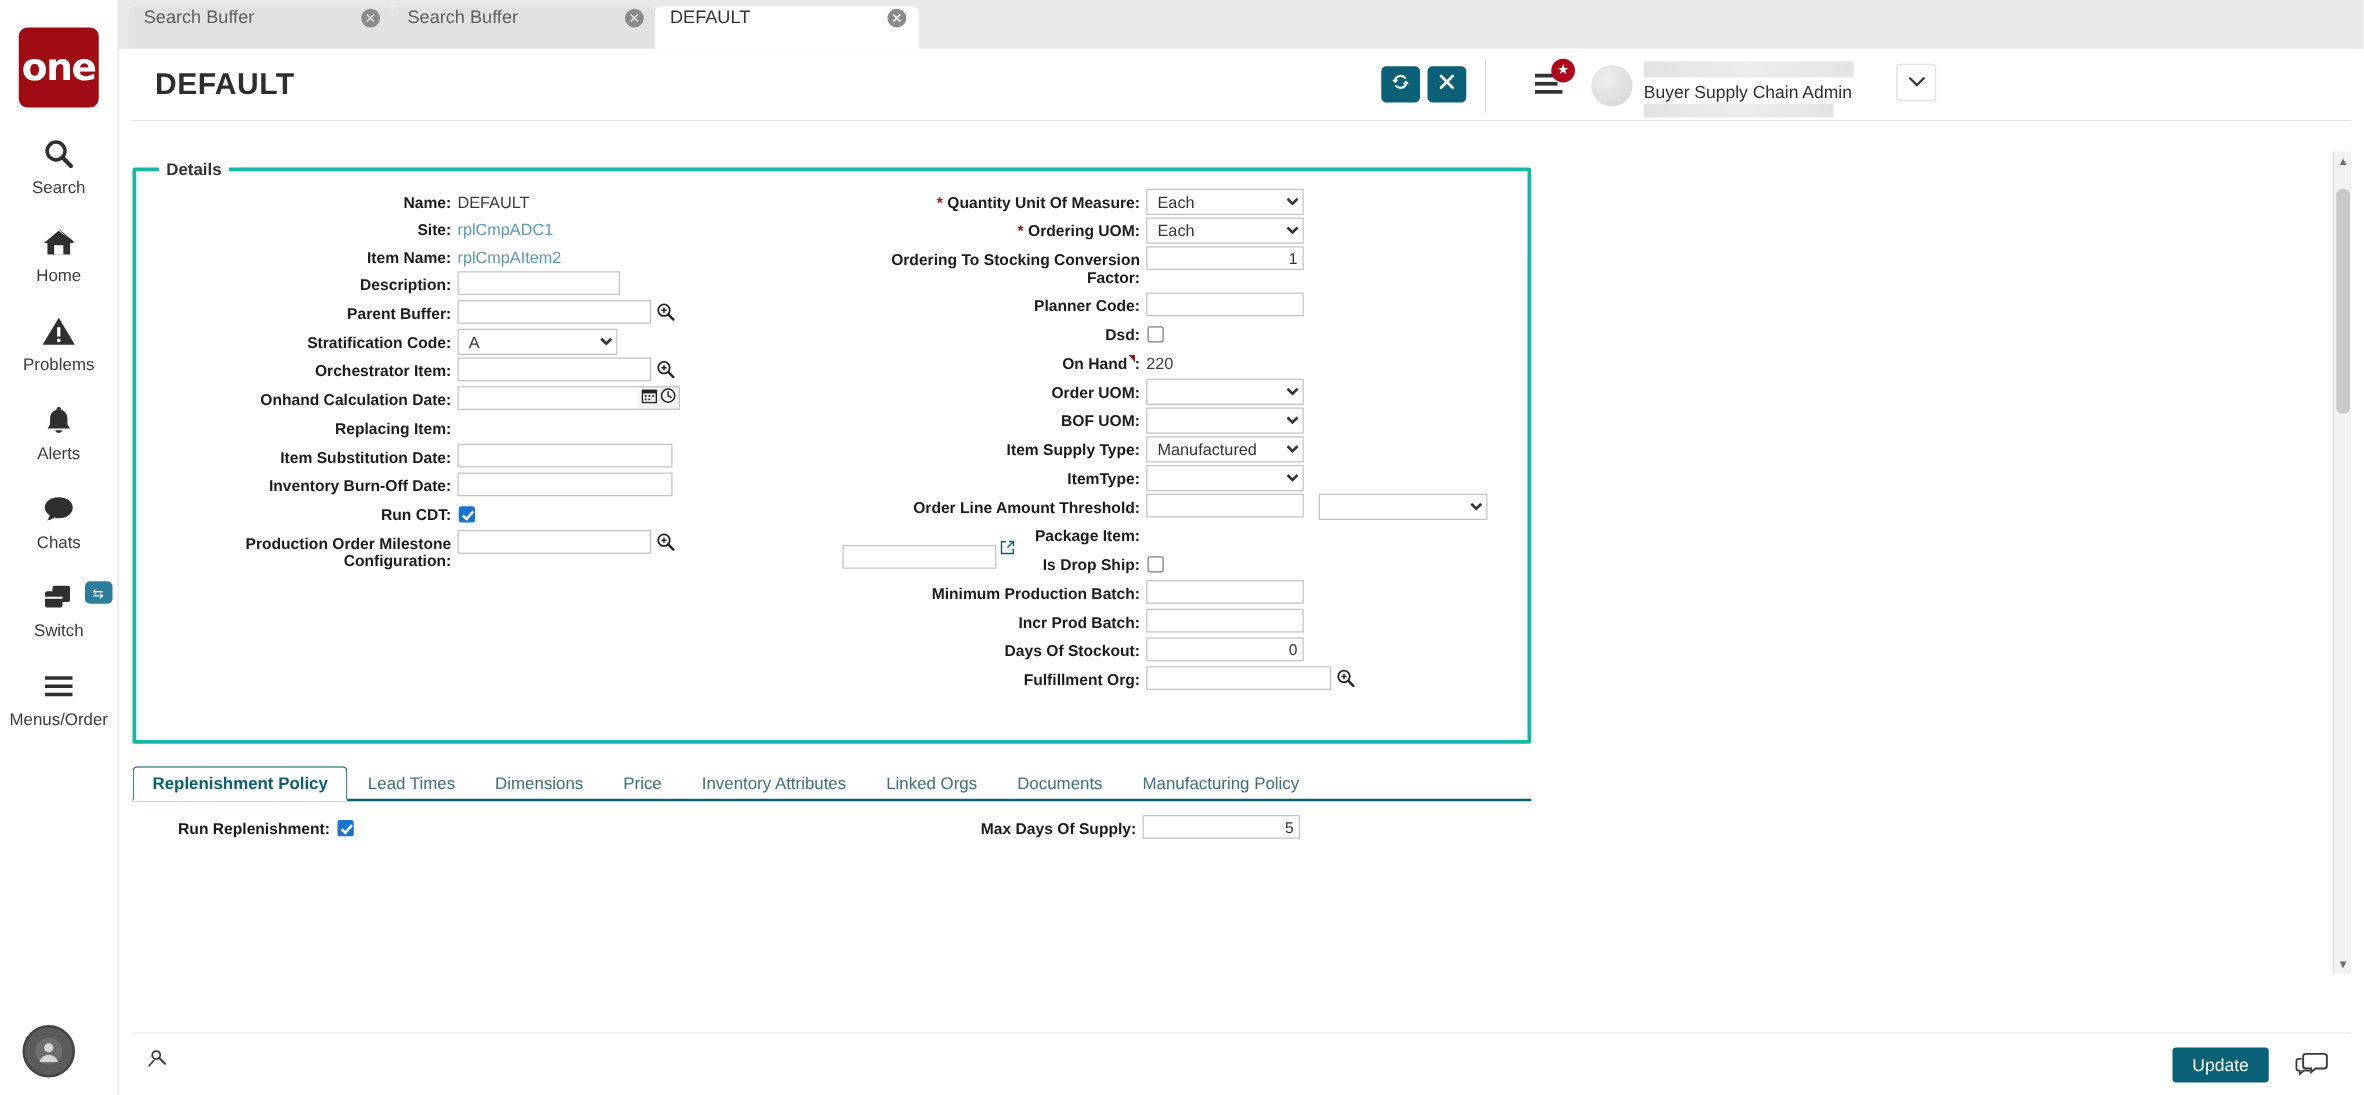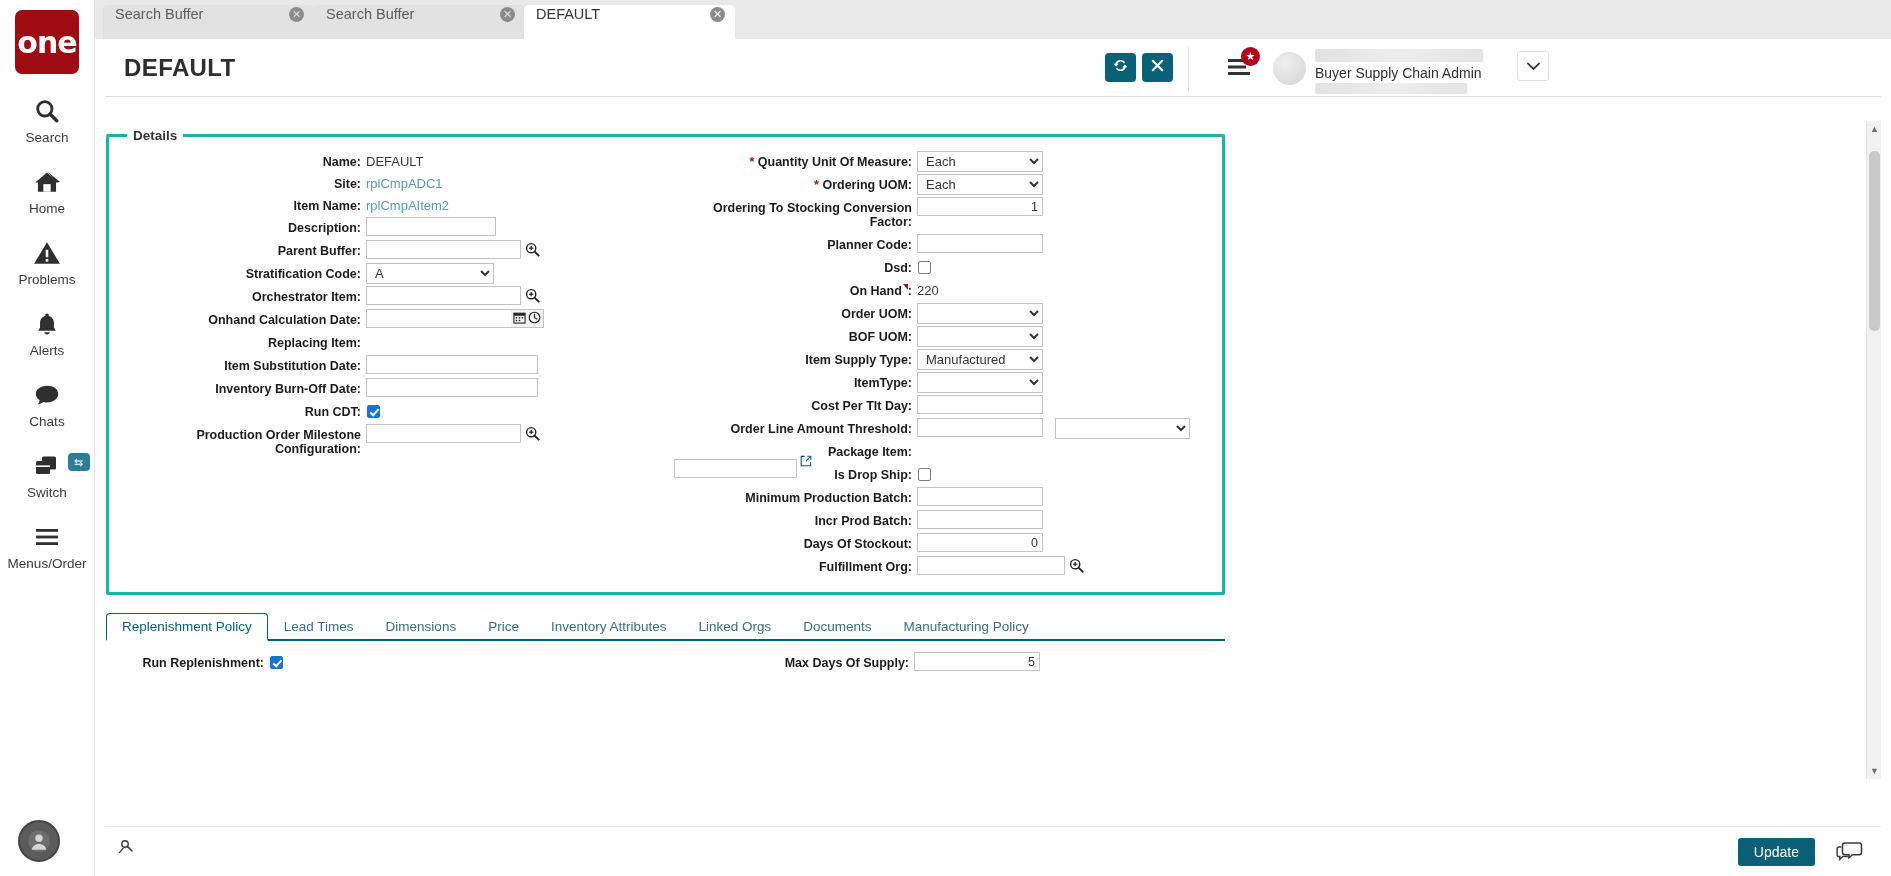--- a/index.html
+++ b/index.html
@@ -12,21 +12,21 @@
   }
   #app { position: relative; width: 1891px; height: 876px; background: #ffffff; }
 
   
   #rail {
     position: absolute; left: 0; top: 0; width: 95px; height: 876px;
     background: #ffffff; border-right: 1px solid #e3e3e3;
     display: flex; flex-direction: column; align-items: center;
   }
   #brand {
-    width: 64px; height: 64px; margin-top: 10px;
+    width: 64px; height: 64px; margin-top: 22px;
     background: #9e0b13; border-radius: 7px;
     display: flex; align-items: center; justify-content: center;
     color: #fff; font-size: 30px; font-weight: bold; letter-spacing: -1px;
     font-family: "DejaVu Sans", sans-serif;
   }
   .rail-item {
     width: 95px; margin-top: 22px;
     display: flex; flex-direction: column; align-items: center;
     color: #3b3b3b; cursor: pointer; position: relative;
   }
@@ -188,21 +188,21 @@
   #tabrow {
     display: flex; align-items: flex-end; height: 28px;
     border-bottom: 2px solid #0a6076;
   }
   .ptab {
     height: 26px; padding: 0 15px; font-size: 13.5px; color: #3b6f80;
     display: flex; align-items: center; cursor: pointer;
     border: 1px solid transparent; border-bottom: none;
   }
   .ptab.active {
-    color: #0a6076; font-weight: normal; background: #fff;
+    color: #0a6076; font-weight: bold; background: #fff;
     border: 1px solid #0a6076; border-bottom: 2px solid #fff;
     border-radius: 4px 4px 0 0; height: 28px; margin-bottom: -2px;
   }
   #tabpanel { position: relative; height: 46px; padding-top: 11px; }
   #rp-left { position: absolute; left: 0; top: 11px; display: flex; }
   #rp-left .flabel { width: 158px; }
   #rp-right { position: absolute; left: 560px; top: 11px; display: flex; }
   #rp-right .flabel { width: 243px; }
 
   
@@ -615,26 +615,20 @@
 
           <div class="frow" style="height:23px;">
             <div class="flabel">ItemType:</div>
             <div class="fval">
               <select class="fselect" style="width:126px;">
                 <option></option>
               </select>
             </div>
           </div>
 
-          <div class="frow" style="height:23px;">
-            <div class="flabel">Cost Per Tlt Day:</div>
-            <div class="fval">
-                <input class="ftext" style="width: 126px;" value="">
-              </div>
-          </div>
 
           <div class="frow" style="height:23px;">
             <div class="flabel">Order Line Amount Threshold:</div>
             <div class="fval">
               <input class="ftext" style="width: 126px;" value="">
               <select class="fselect" style="width:135px; margin-left:12px;"><option></option></select>
             </div>
           </div>
 
           <div class="frow" style="height:23px;flex-direction:column;">

